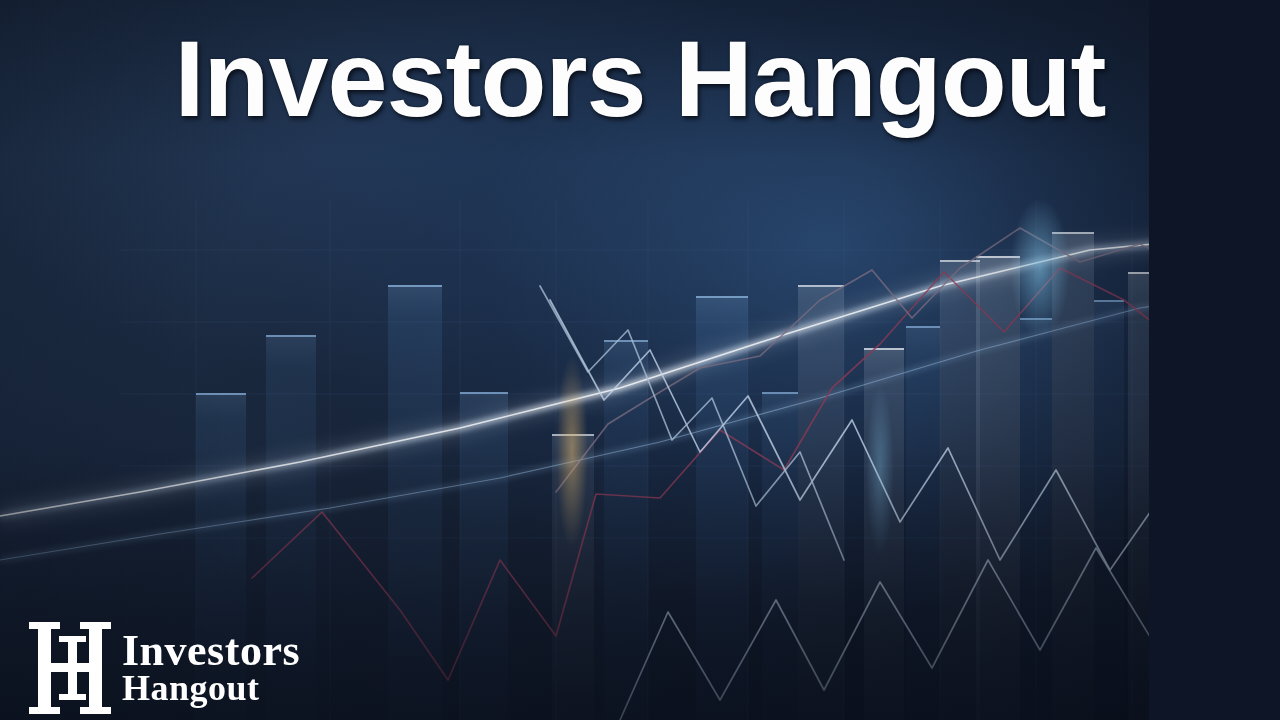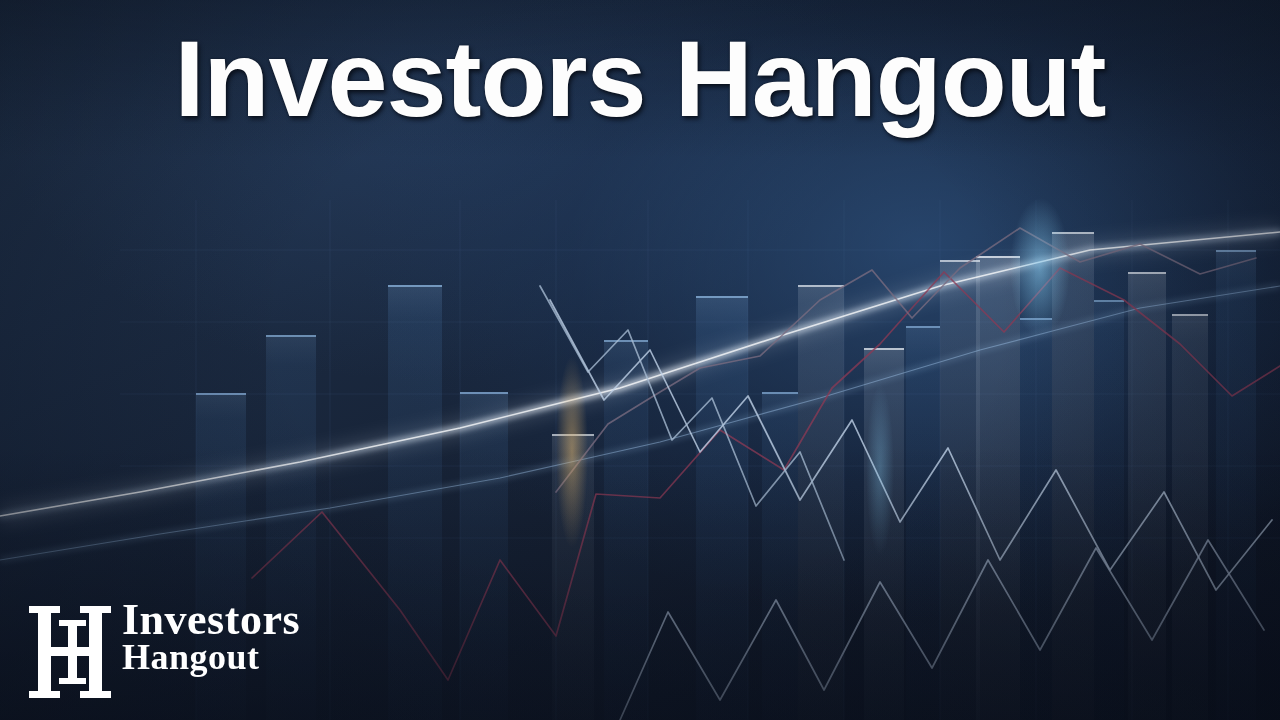--- a/index.html
+++ b/index.html
@@ -4,21 +4,21 @@
 <title>Investors Hangout</title>
 <style>
   * { margin:0; padding:0; box-sizing:border-box; }
   html,body{
     width:1280px; height:720px; overflow:hidden;
     background:#0d1526;
     font-family:"Liberation Sans", sans-serif;
   }
   #banner{
     position:relative;
-    width:1280px; height:720px;
+    width:1149px; height:720px;
     overflow:hidden;
     background:
       radial-gradient(ellipse 780px 520px at 72% 34%, rgba(52,96,150,0.55) 0%, rgba(30,58,98,0.30) 45%, rgba(0,0,0,0) 72%),
       radial-gradient(ellipse 620px 420px at 33% 12%, rgba(44,72,112,0.50) 0%, rgba(0,0,0,0) 70%),
       linear-gradient(155deg, #22354f 0%, #1c2c44 26%, #172337 52%, #121b2c 76%, #0d1423 100%);
   }
 
   
   .layer{ position:absolute; inset:0; width:1280px; height:720px; }
   .art-svg{ display:block; width:1280px; height:720px; }
@@ -51,22 +51,22 @@
     font-size:29px;
     font-weight:700;
     color:#ffffff;
     letter-spacing:0px;
     text-shadow:1px 2px 3px rgba(5,9,18,0.8);
     white-space:nowrap;
   }
 
   
   #logo{
-    position:absolute; left:28px; bottom:16px;
-    display:flex; align-items:flex-start; gap:10px;
+    position:absolute; left:28px; bottom:0;
+    display:flex; align-items:center; gap:10px;
     z-index:7;
   }
   #logo-mark{ display:block; }
   #logo-words{
     display:flex; flex-direction:column;
     font-family:"Liberation Serif", serif;
     color:#ffffff;
     line-height:0.93;
   }
   #logo-line1{ font-size:44px; font-weight:700; letter-spacing:0.5px; }

